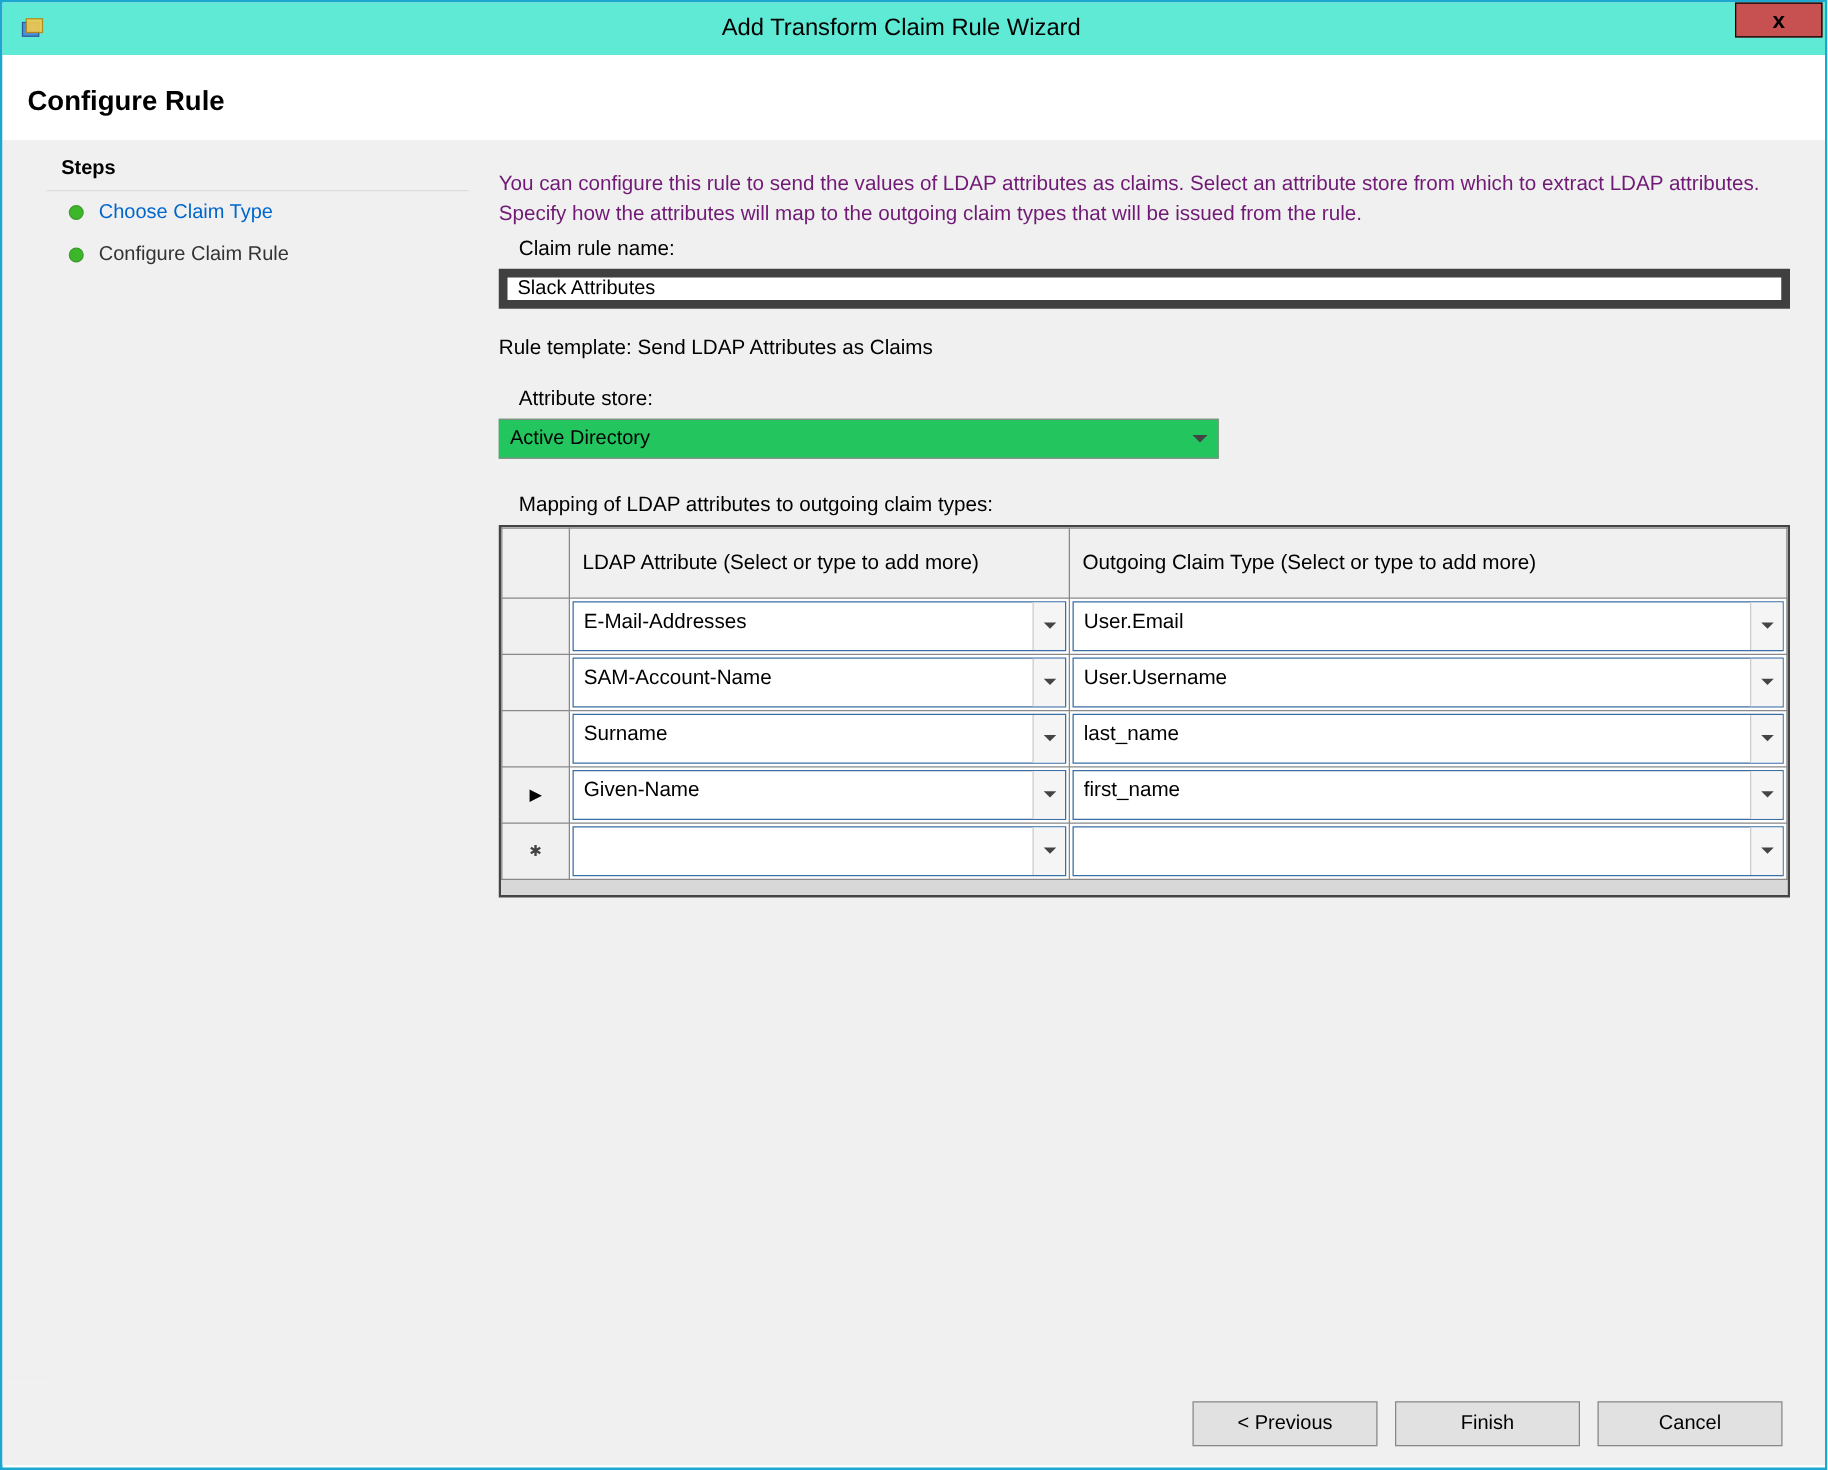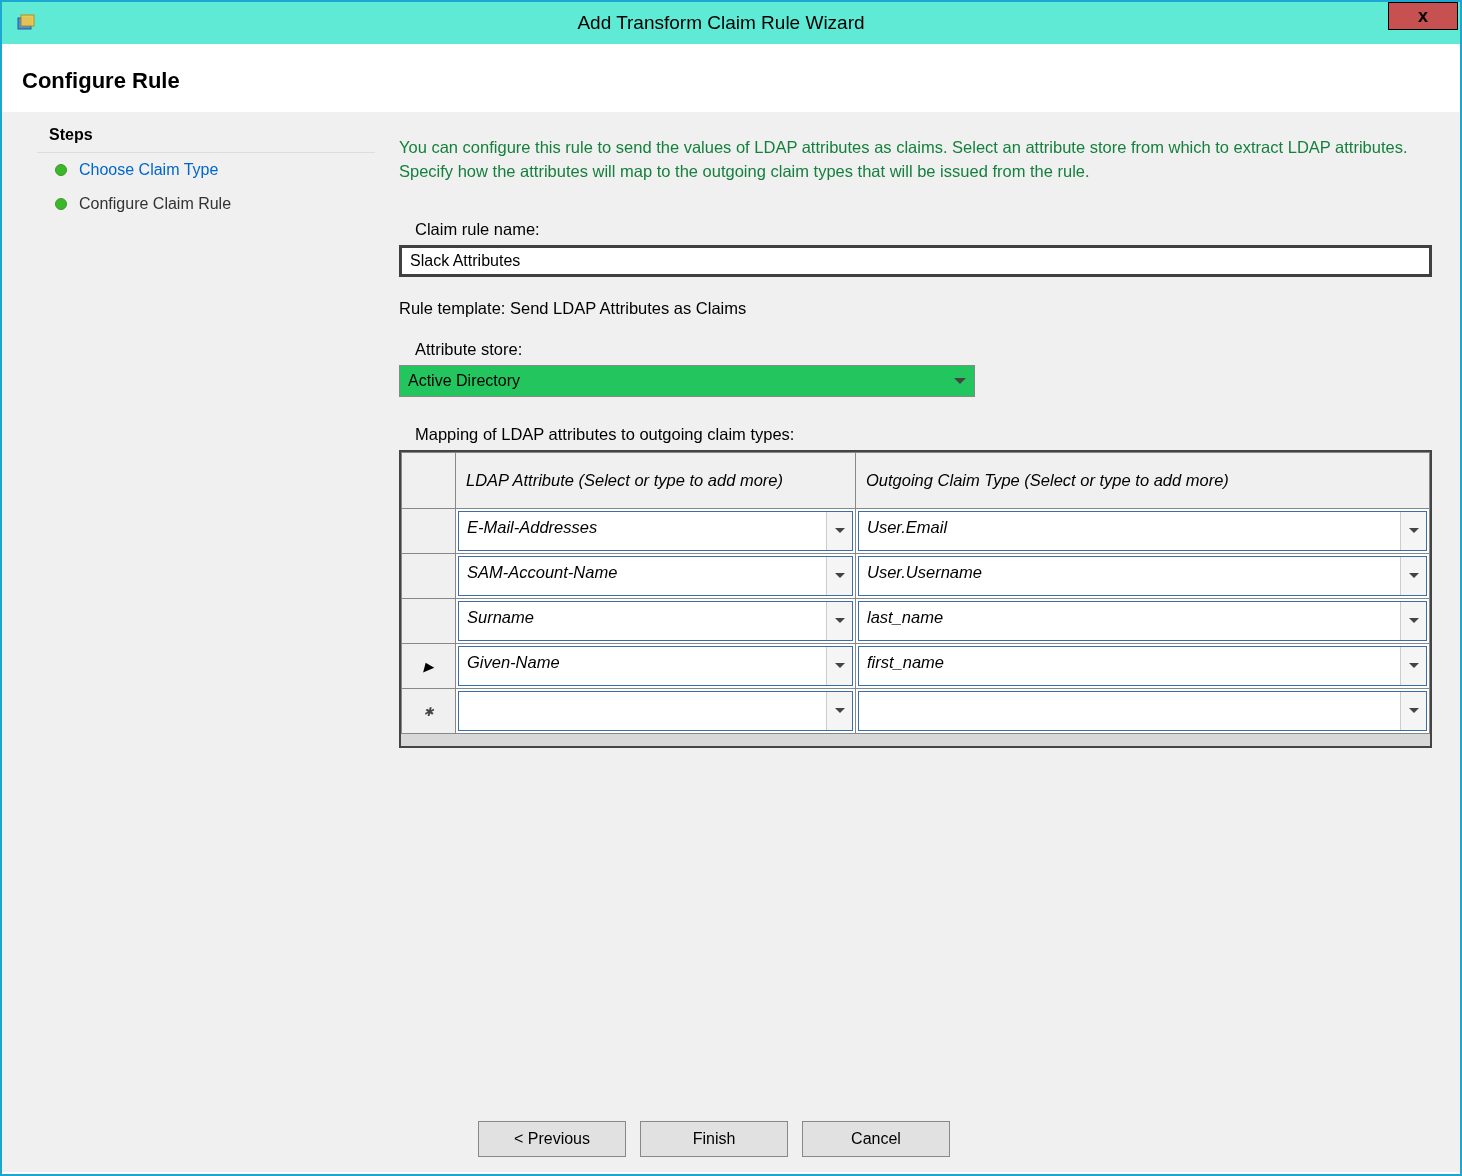--- a/index.html
+++ b/index.html
@@ -101,33 +101,33 @@
       flex: 1;
       background: #f0f0f0;
       padding: 24px 28px 10px 24px;
       display: flex;
       flex-direction: column;
       overflow: hidden;
     }
     .main .instr {
       font-size: 16.5px;
       line-height: 1.45;
-      color: #15803d;
-      margin-bottom: 36px;
+      color: #701a75;
+      margin-bottom: 6px;
     }
     .label {
       font-size: 16.5px;
       color: #000;
       margin-bottom: 6px;
       margin-left: 16px;
     }
     .text-input {
       width: 100%;
       height: 32px;
-      border: 3px solid #404040;
+      border: 7px solid #404040;
       background: #fff;
       font-size: 16px;
       padding: 4px 8px;
       font-family: inherit;
     }
     .rule-template {
       font-size: 16.5px;
       margin: 22px 0 22px 0;
     }
     .combo {
@@ -159,21 +159,20 @@
       border-top: 5px solid #444;
     }
     .mapping-label {
       margin-top: 28px;
       margin-bottom: 6px;
     }
     .grid-wrapper {
       border: 2px solid #444;
       background: #fff;
       width: 100%;
-      font-style: italic;
     }
     .grid-table {
       width: 100%;
       border-collapse: collapse;
       table-layout: fixed;
     }
     .grid-table th, .grid-table td {
       border: 1px solid #888;
       vertical-align: middle;
       padding: 0;
@@ -228,21 +227,21 @@
       background: #f5f5f5;
     }
     .grid-footer-bar {
       height: 12px;
       background: #d8d8d8;
     }
     .footer {
       height: 66px;
       background: #f0f0f0;
       display: flex;
-      justify-content: center;
+      justify-content: flex-end;
       align-items: center;
       padding-right: 34px;
       gap: 14px;
     }
     .btn {
       min-width: 148px;
       height: 36px;
       background: #e1e1e1;
       border: 1px solid #888;
       font-size: 16px;

